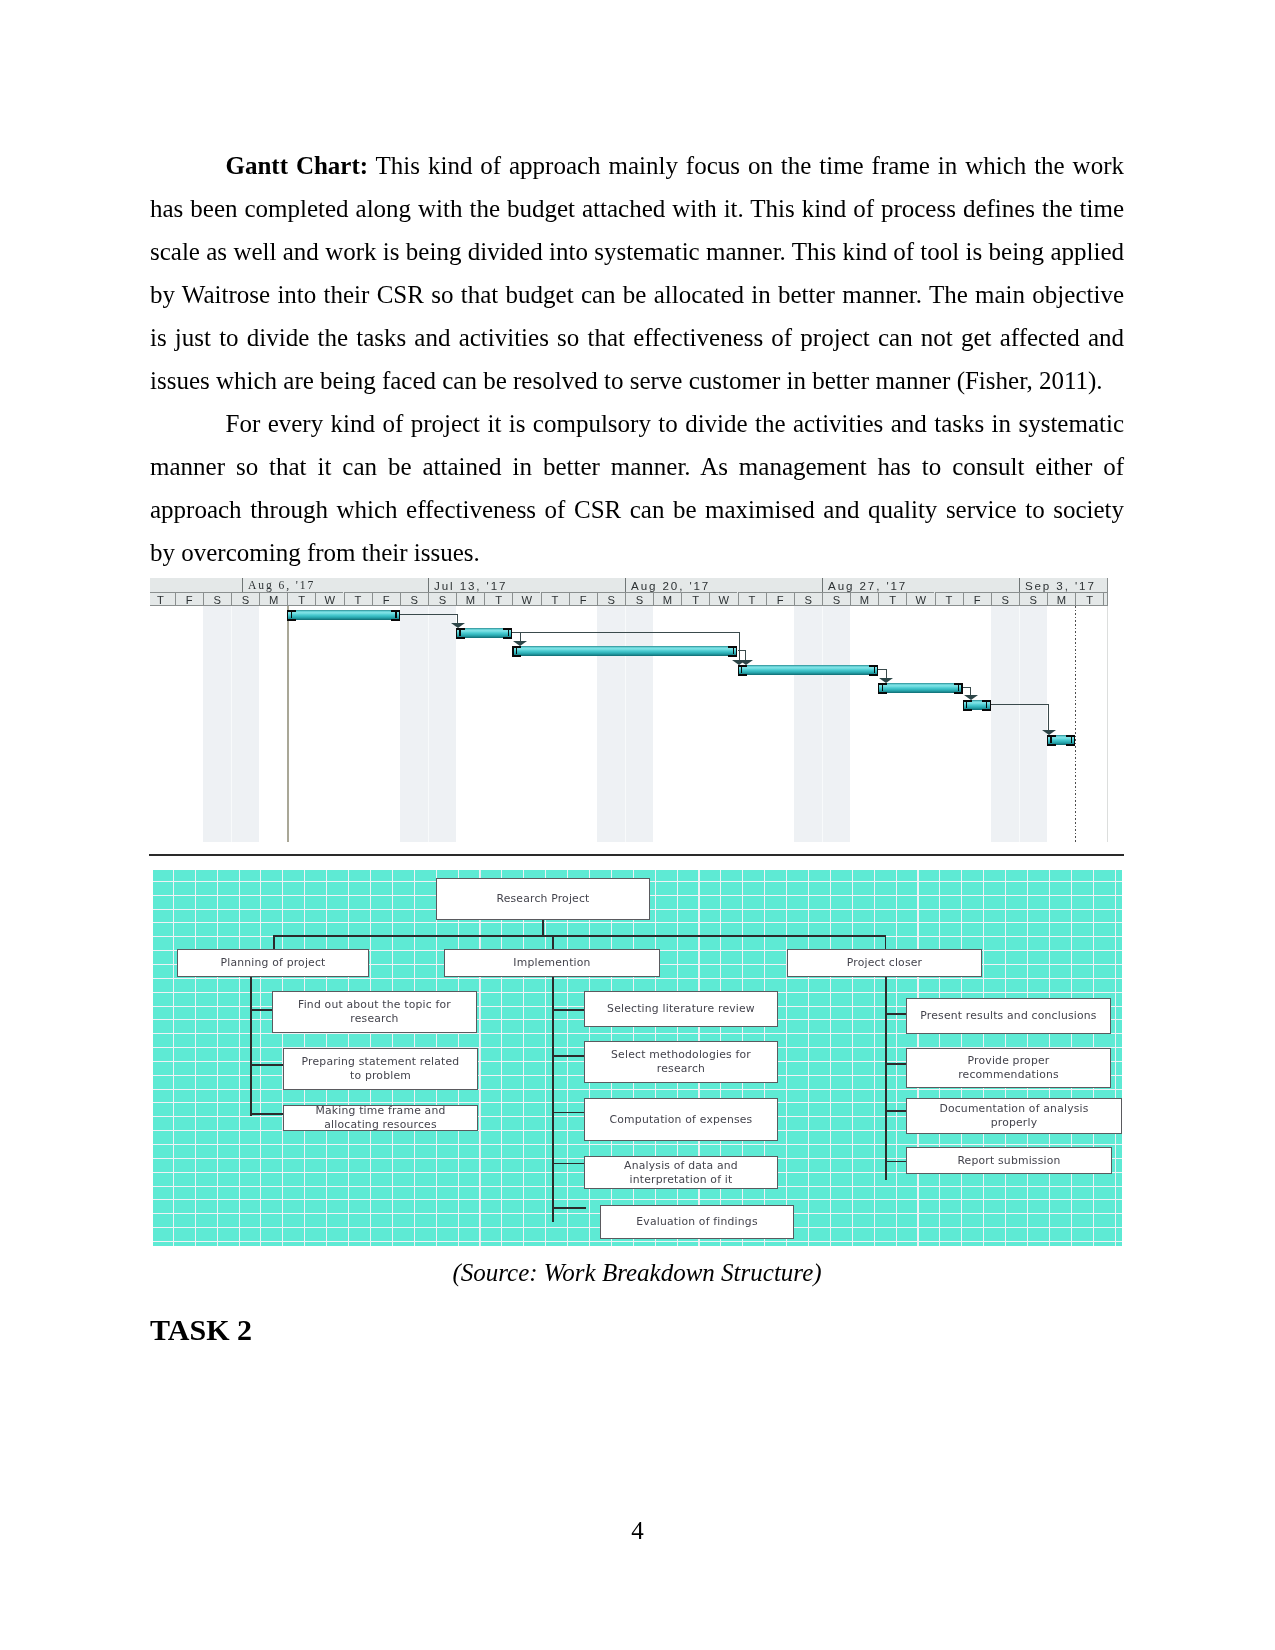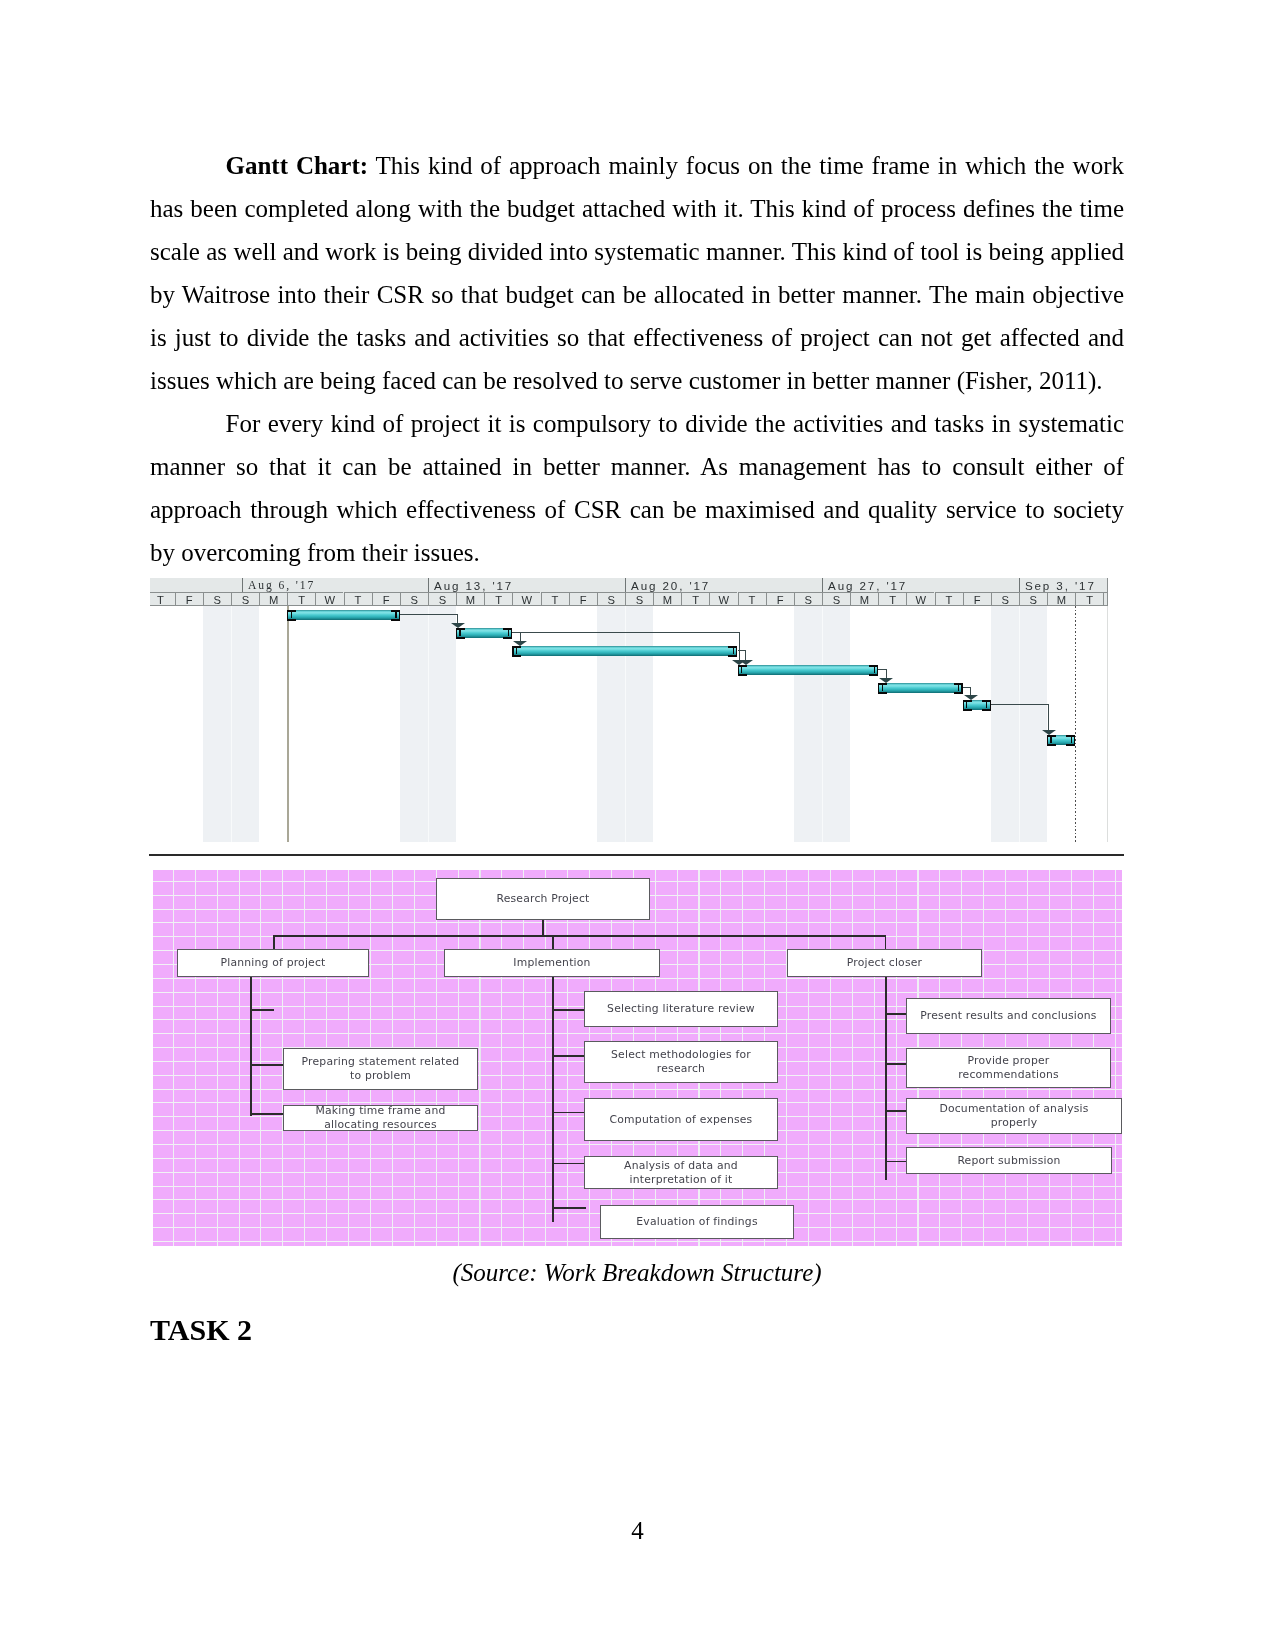--- a/index.html
+++ b/index.html
@@ -55,21 +55,21 @@
 
   .glink{position:absolute;background:#3a4a4c;}
   .garrow{position:absolute;width:0;height:0;
           border-left:7px solid transparent;border-right:7px solid transparent;
           border-top:5px solid #2c4547;}
 
   
   .divider{position:absolute;height:2px;background:#2a2a2a;}
 
   
-  .wbs{position:absolute;overflow:hidden;background:#f0abfc;filter:blur(.4px);}
+  .wbs{position:absolute;overflow:hidden;background:#5eead4;filter:blur(.4px);}
   .wbs .grid{position:absolute;left:-2px;top:-3px;right:-2px;bottom:-2px;
      background-image:
        repeating-linear-gradient(to right,#eff1f4 0 1px,transparent 1px 21.9px),
        repeating-linear-gradient(to bottom,#f1f2f5 0 1px,transparent 1px 13.85px),
        repeating-linear-gradient(to right,#e5e8ed 0 1px,transparent 1px 65.7px),
        repeating-linear-gradient(to bottom,#e7eaef 0 1px,transparent 1px 55.4px);}
   .wbox{position:absolute;border:1.2px solid #5a5a5e;background:#fff;box-sizing:border-box;
         font-family:"DejaVu Sans",sans-serif;font-size:10.8px;color:#43434c;
         display:flex;align-items:center;justify-content:center;text-align:center;
         line-height:13.6px;letter-spacing:.2px;}
@@ -238,21 +238,21 @@
         <div class="daycell" style="left:24.7px;top:14px;width:28.1px;">F</div>
         <div class="daycell" style="left:52.9px;top:14px;width:28.1px;">S</div>
         <div class="wkcell" style="left:92px;width:197.0px;font-family:Liberation Serif, serif;">Aug 6, '17</div>
         <div class="daycell" style="left:81.0px;top:14px;width:28.1px;">S</div>
         <div class="daycell" style="left:109.2px;top:14px;width:28.1px;">M</div>
         <div class="daycell" style="left:137.3px;top:14px;width:28.1px;">T</div>
         <div class="daycell" style="left:165.4px;top:14px;width:28.1px;">W</div>
         <div class="daycell" style="left:193.6px;top:14px;width:28.1px;">T</div>
         <div class="daycell" style="left:221.7px;top:14px;width:28.1px;">F</div>
         <div class="daycell" style="left:249.9px;top:14px;width:28.1px;">S</div>
-        <div class="wkcell" style="left:278.0px;width:197.0px;">Aug 13, '17</div>
+        <div class="wkcell" style="left:278.0px;width:197.0px;">Jul 13, '17</div>
         <div class="daycell" style="left:278.0px;top:14px;width:28.1px;">S</div>
         <div class="daycell" style="left:306.1px;top:14px;width:28.1px;">M</div>
         <div class="daycell" style="left:334.3px;top:14px;width:28.1px;">T</div>
         <div class="daycell" style="left:362.4px;top:14px;width:28.1px;">W</div>
         <div class="daycell" style="left:390.6px;top:14px;width:28.1px;">T</div>
         <div class="daycell" style="left:418.7px;top:14px;width:28.1px;">F</div>
         <div class="daycell" style="left:446.8px;top:14px;width:28.1px;">S</div>
         <div class="wkcell" style="left:475.0px;width:197.0px;">Aug 20, '17</div>
         <div class="daycell" style="left:475.0px;top:14px;width:28.1px;">S</div>
         <div class="daycell" style="left:503.1px;top:14px;width:28.1px;">M</div>
@@ -293,20 +293,23 @@
         <span style="">Planning of project</span>
       </div>
       <div class="wbox" style="left:291px;top:79px;width:216px;height:28px;">
         <span style="">Implemention</span>
       </div>
       <div class="wbox" style="left:634px;top:79px;width:195px;height:28px;">
         <span style="">Project closer</span>
       </div>
       <div class="wline" style="left:97px;top:107px;width:1.9px;height:139px;"></div>
       <div class="wline" style="left:97px;top:139.10000000000002px;width:24px;height:1.8px;"></div>
+      <div class="wbox" style="left:119px;top:121px;width:205px;height:42px;">
+        <span style="max-width:160px;">Find out about the topic for research</span>
+      </div>
       <div class="wline" style="left:97px;top:194.0999999999999px;width:35px;height:1.8px;"></div>
       <div class="wbox" style="left:130px;top:178px;width:195px;height:42px;">
         <span style="max-width:166px;">Preparing statement related to problem</span>
       </div>
       <div class="wline" style="left:97px;top:243.0999999999999px;width:35px;height:1.8px;"></div>
       <div class="wbox" style="left:130px;top:235px;width:195px;height:26px;">
         <span style="max-width:158px;">Making time frame and allocating resources</span>
       </div>
       <div class="wline" style="left:399px;top:107px;width:1.9px;height:245px;"></div>
       <div class="wline" style="left:399px;top:139.10000000000002px;width:34px;height:1.8px;"></div>

